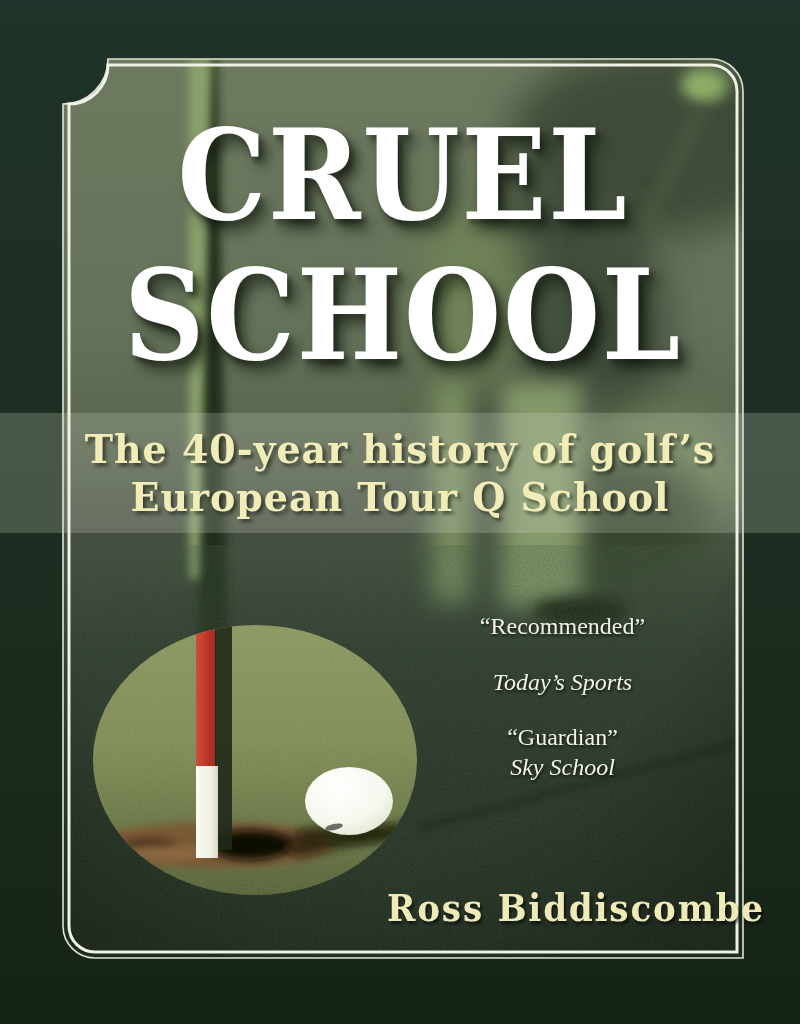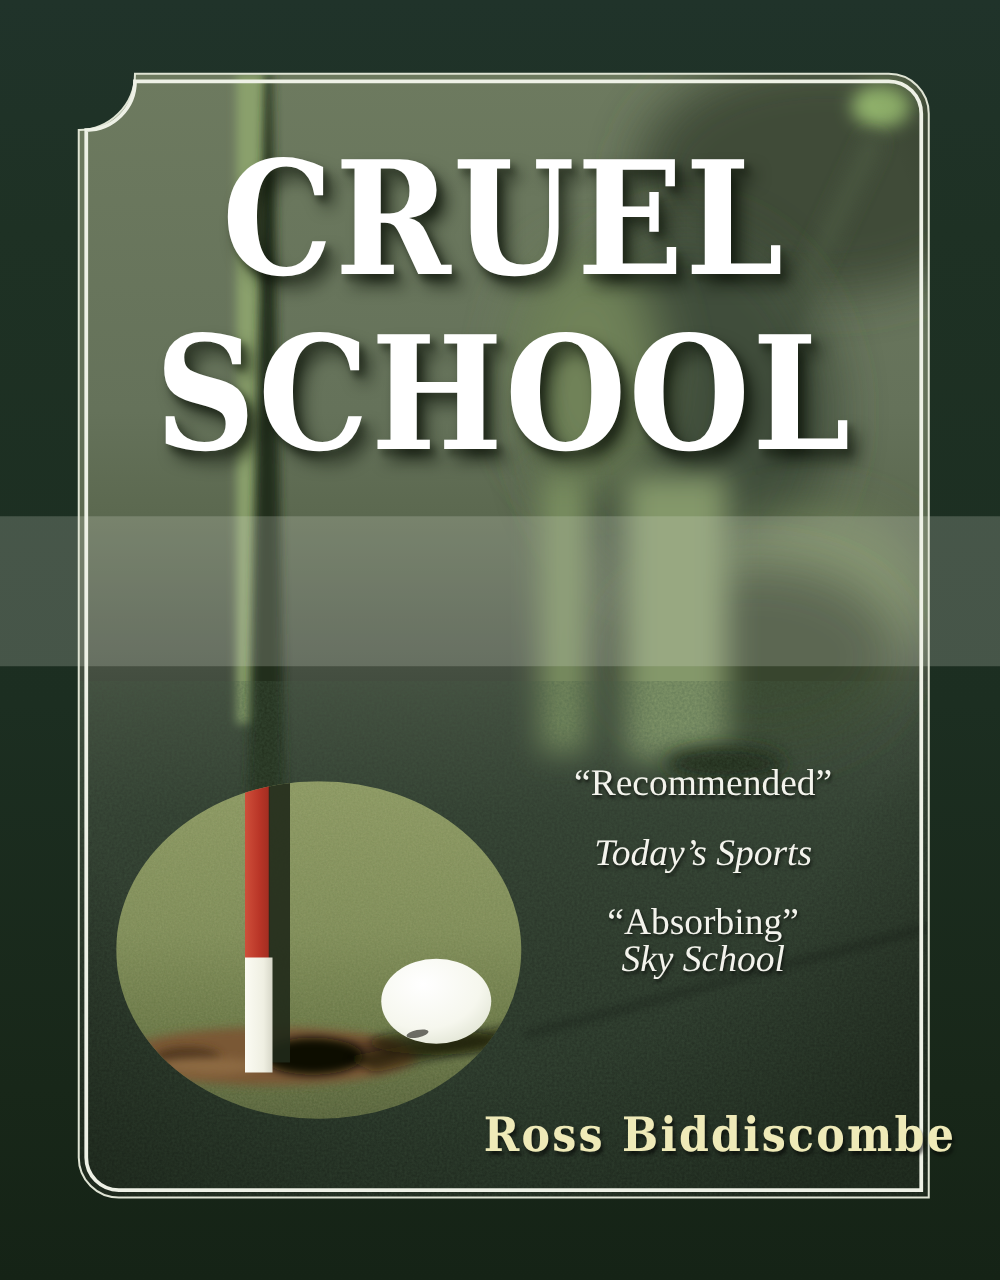--- a/index.html
+++ b/index.html
@@ -18,21 +18,21 @@
   .title span{display:block;transform:scaleX(.885);transform-origin:50% 50%;}
   .subtitle{
     left:0;top:425px;width:800px;color:#f2edb8;font-weight:bold;
     font-size:40px;line-height:48px;letter-spacing:1px;
     text-shadow:3px 3px 4px rgba(10,15,8,.55);
   }
   .subtitle span{display:block;transform:scaleX(.95);transform-origin:50% 50%;}
   .quotes{
     left:425px;top:612px;width:275px;display:flex;flex-direction:column;gap:26px;
     font-family:"Liberation Serif","DejaVu Serif",serif;color:#f3f3ec;
-    font-size:30px;line-height:29.5px;
+    font-size:24px;line-height:29.5px;
     text-shadow:1px 2px 3px rgba(0,0,0,.65);
   }
   .quote-source{font-style:italic;}
   .author{
     left:371px;top:889px;width:320px;color:#efeab8;font-weight:bold;
     font-size:38px;line-height:38px;letter-spacing:2px;white-space:nowrap;
     transform:scaleX(.9);transform-origin:50% 50%;
     text-shadow:2px 3px 3px rgba(0,0,0,.55);
   }
 </style>
@@ -168,28 +168,32 @@
       <path d="M 108 59 H 711 A 32 32 0 0 1 743 91 V 958 H 95 A 32 32 0 0 1 63 926 V 104 A 45 45 0 0 0 108 59 Z" stroke="#dfe4d4" stroke-width="1.6"></path>
       <path d="M 108 65 H 711 A 26 26 0 0 1 737 91 V 952 H 95 A 26 26 0 0 1 69 926 V 104 A 39 39 0 0 0 108 65 Z" stroke="#eef1e6" stroke-width="3"></path>
     </g>
   </svg>
 
   <div class="txt title">
     <span>CRUEL</span>
     <span>SCHOOL</span>
   </div>
 
+  <div class="txt subtitle">
+    <span>The 40-year history of golf’s</span>
+    <span>European Tour Q School</span>
+  </div>
 
   <div class="txt quotes">
     <div class="quote">
       <div class="quote-text">“Recommended”</div>
     </div>
     <div class="quote">
       <div class="quote-source">Today’s Sports</div>
     </div>
     <div class="quote">
-      <div class="quote-text">“Absorbing”</div>
+      <div class="quote-text">“Guardian”</div>
       <div class="quote-source">Sky School</div>
     </div>
   </div>
 
   <div class="txt author">Ross Biddiscombe</div>
 </div>
 
 </body></html>

